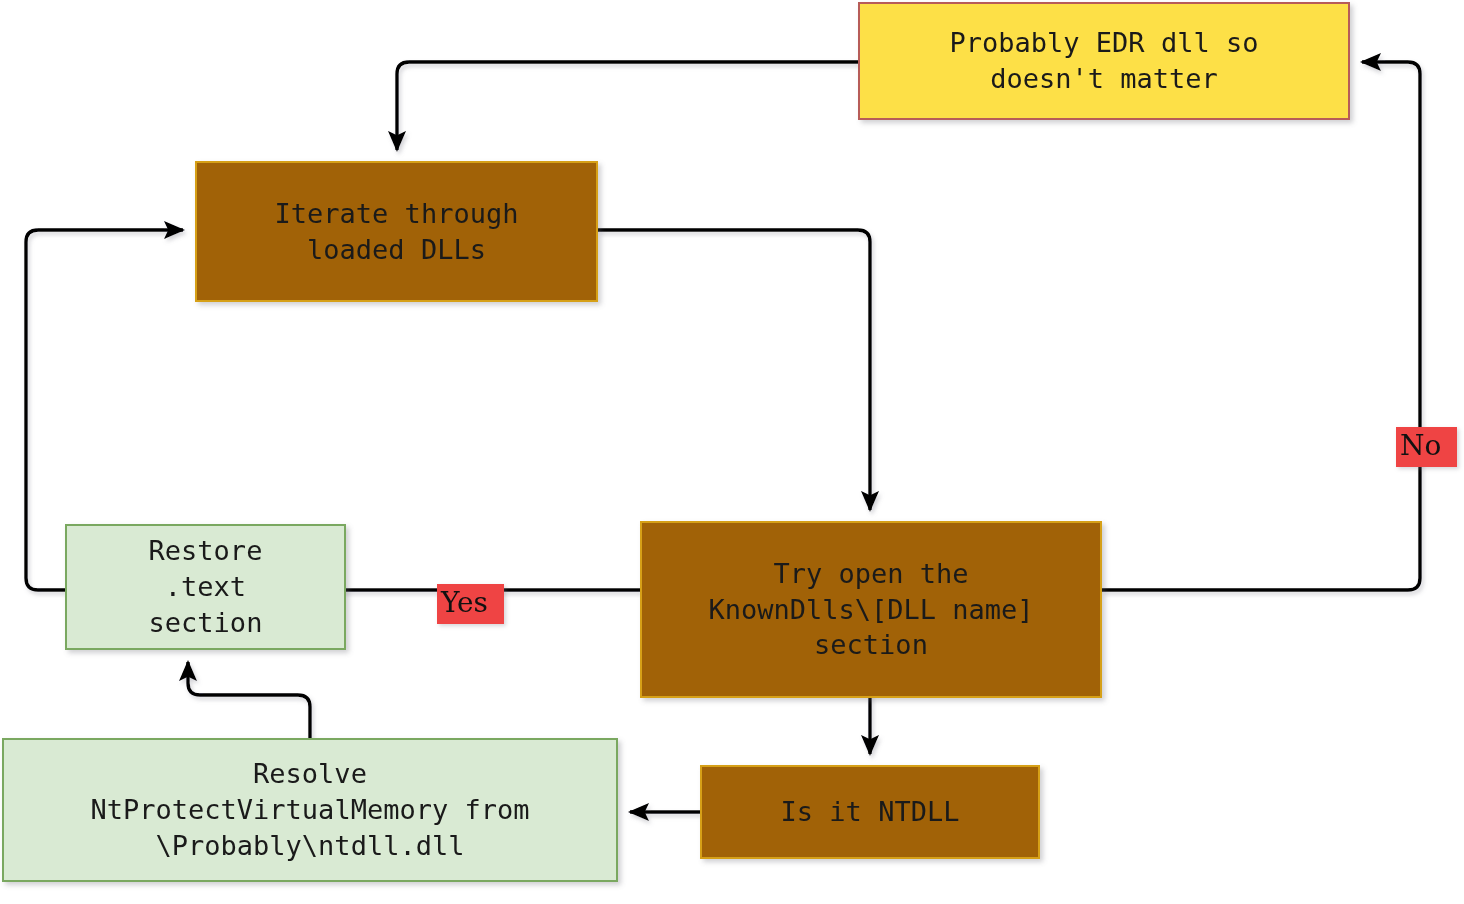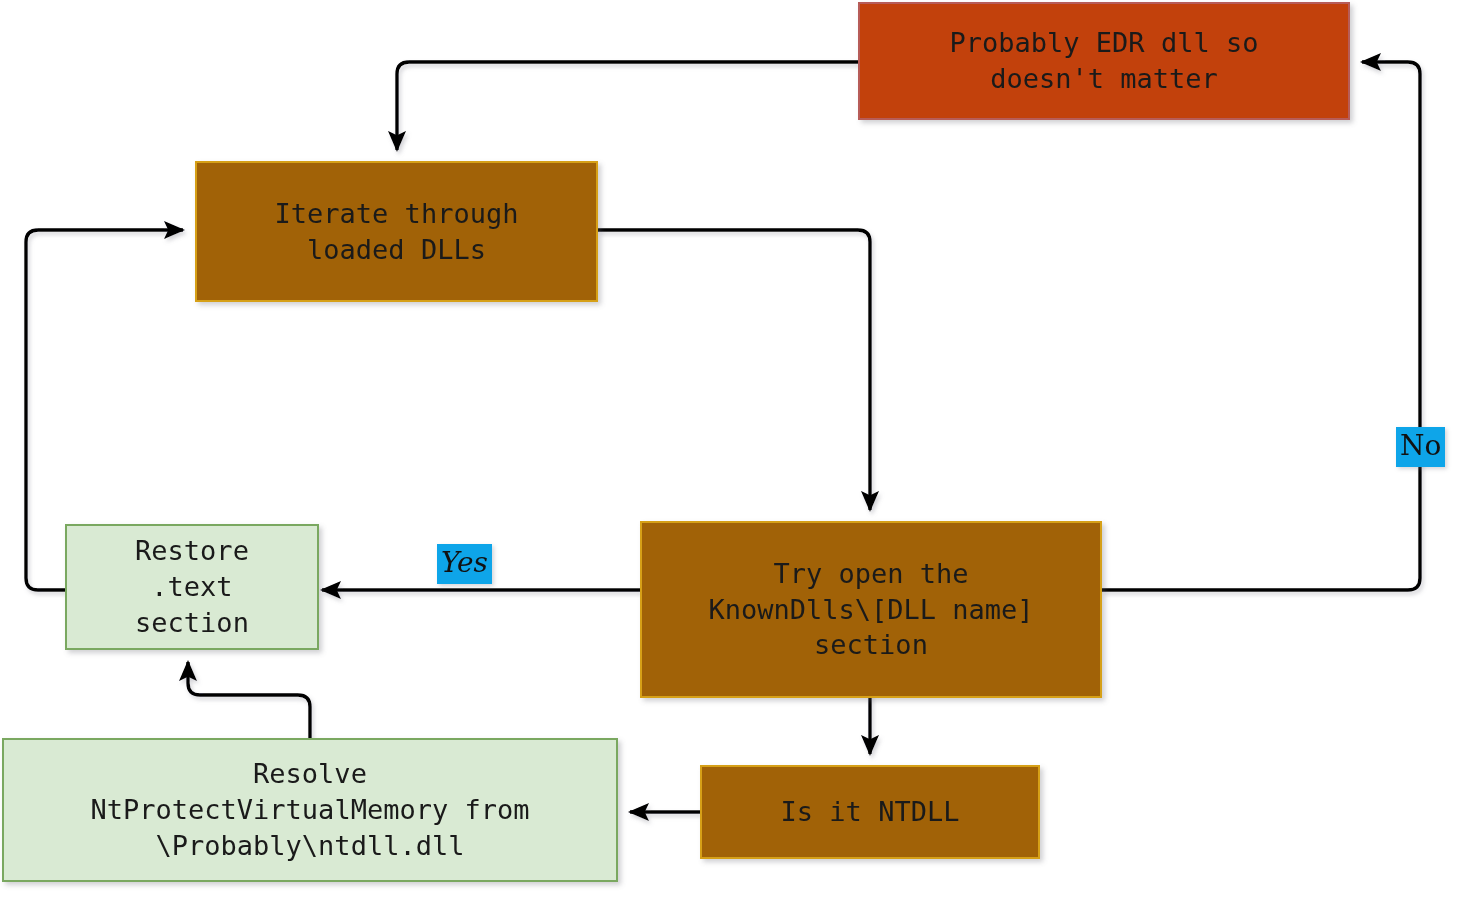--- a/index.html
+++ b/index.html
@@ -42,32 +42,32 @@
   }
   .node-orange {
     background: #a16207;
     border-color: #d6a017;
   }
   .node-green {
     background: #d9ead3;
     border-color: #7aa860;
   }
   .node-red {
-    background: #c2410c;
+    background: #fde047;
     border-color: #b75c58;
   }
   .edge-label {
     position: absolute;
     box-sizing: border-box;
-    background: #0ea5e9;
+    background: #ef4444;
     color: #111111;
     font-family: "DejaVu Serif", "Liberation Serif", serif;
     font-size: 28px;
     line-height: 1;
-    padding: 5px 4px 7px 4px;
+    padding: 5px 16px 7px 4px;
     box-shadow: 2px 2px 4px rgba(120, 120, 130, 0.30);
     white-space: pre;
   }
 </style>
 </head>
 <body>
 
 <div id="canvas">
 
   <svg id="edge-layer" viewBox="0 0 1464 904" width="1464" height="904" xmlns="http://www.w3.org/2000/svg">
@@ -103,27 +103,27 @@
   <div class="node node-red" style="left:858px; top:2px; width:492px; height:118px;">Probably EDR dll so
 doesn't matter</div>
 
   <div class="node node-orange" style="left:195px; top:161px; width:403px; height:141px;">Iterate through
 loaded DLLs</div>
 
   <div class="node node-orange" style="left:640px; top:521px; width:462px; height:177px;">Try open the
 KnownDlls\[DLL name]
 section</div>
 
-  <div class="node node-green" style="left:65px; top:524px; width:254px; height:126px;">Restore
+  <div class="node node-green" style="left:65px; top:524px; width:281px; height:126px;">Restore
 .text
 section</div>
 
   <div class="node node-orange" style="left:700px; top:765px; width:340px; height:94px;">Is it NTDLL</div>
 
   <div class="node node-green" style="left:2px; top:738px; width:616px; height:144px;">Resolve
 NtProtectVirtualMemory from
 \Probably\ntdll.dll</div>
 
-  <div class="edge-label" style="left:437px; top:544px;font-style:italic;">Yes</div>
+  <div class="edge-label" style="left:437px; top:584px;">Yes</div>
 
   <div class="edge-label" style="left:1396px; top:427px;">No</div>
 
 </div>
 
 </body></html>

